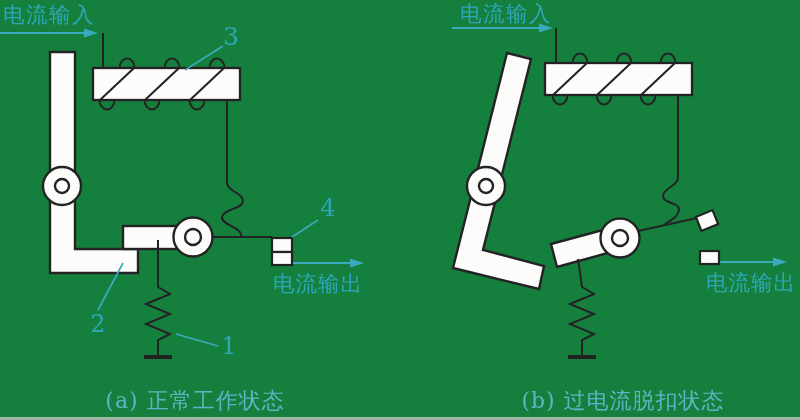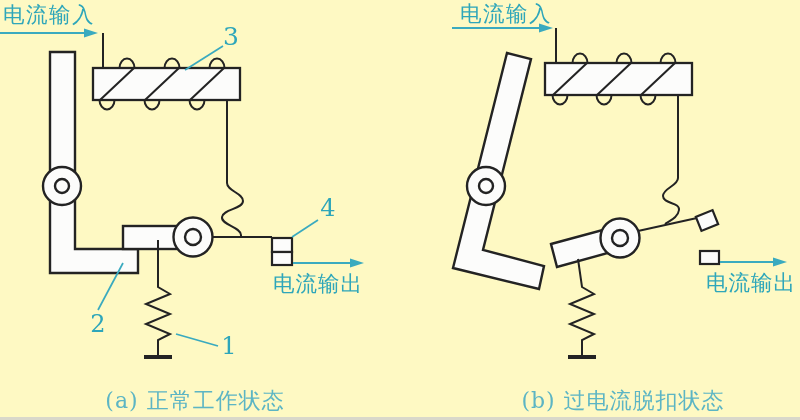--- a/index.html
+++ b/index.html
@@ -1,21 +1,21 @@
 <!DOCTYPE html>
 <html><head>
 <meta charset="utf-8">
 <style>
   html,body{margin:0;padding:0;}
   body{
     width:800px;height:420px;overflow:hidden;
     background:#fcfcfb;
     font-family:"DejaVu Serif","Liberation Serif",serif;
   }
-  .stage{position:relative;width:800px;height:420px;background:#fef9c3;}
+  .stage{position:relative;width:800px;height:420px;background:#15803d;}
   svg{position:absolute;left:0;top:0;display:block;}
   svg text{user-select:none;}
   .cjk{font-family:"DejaVu Serif","Liberation Serif",serif;}
 </style>
 </head>
 <body>
 
 <div class="stage">
 <svg width="800" height="420" viewBox="0 0 800 420">
 

